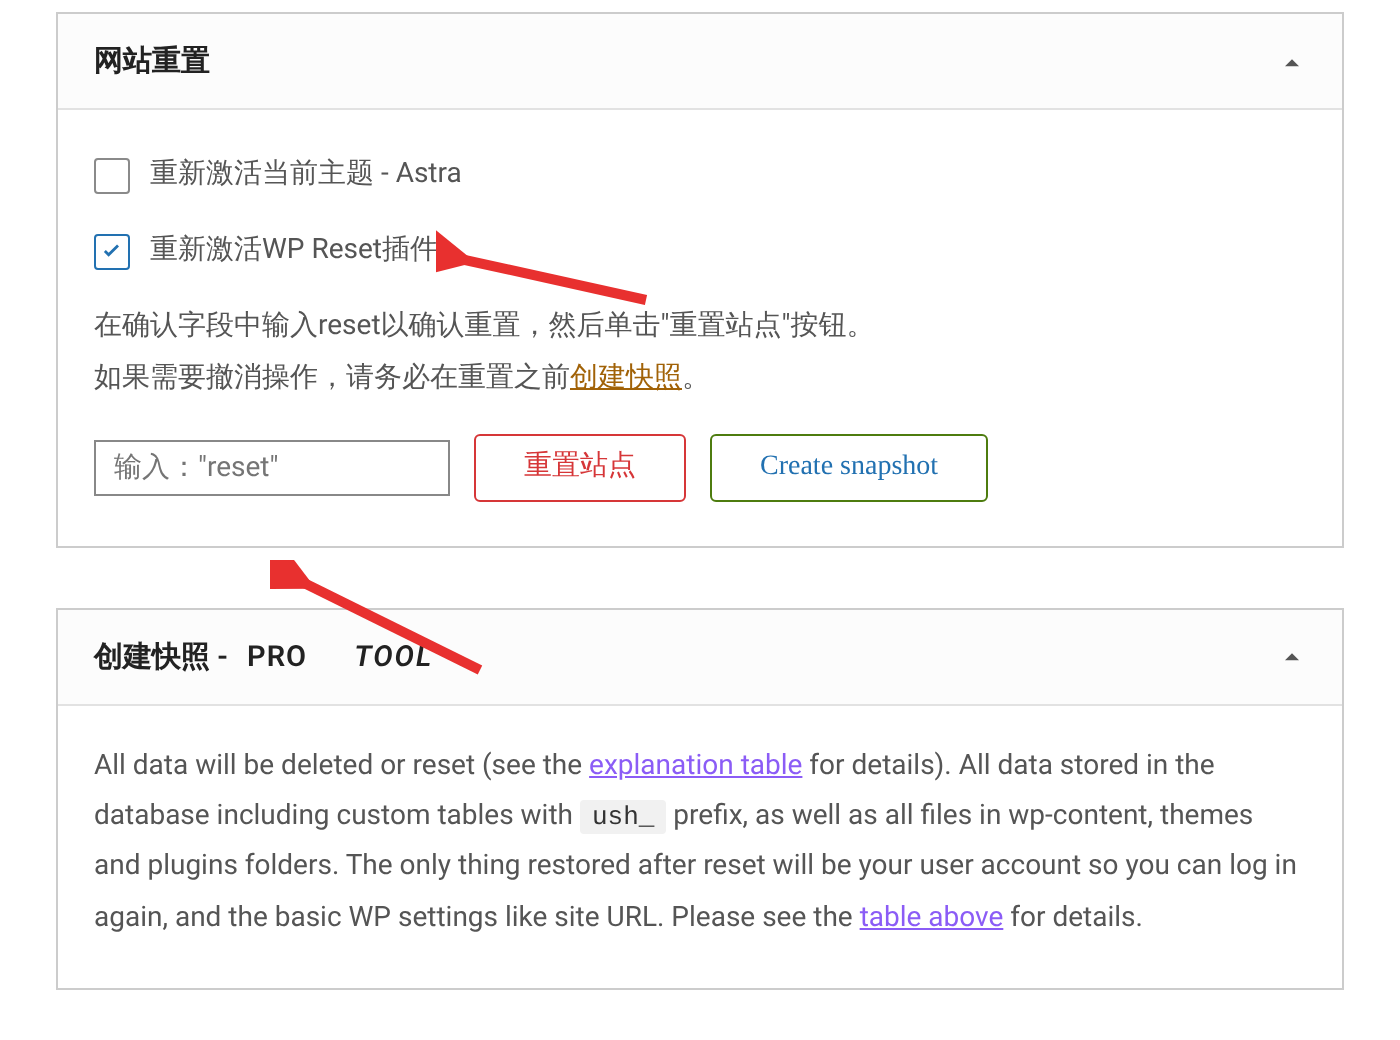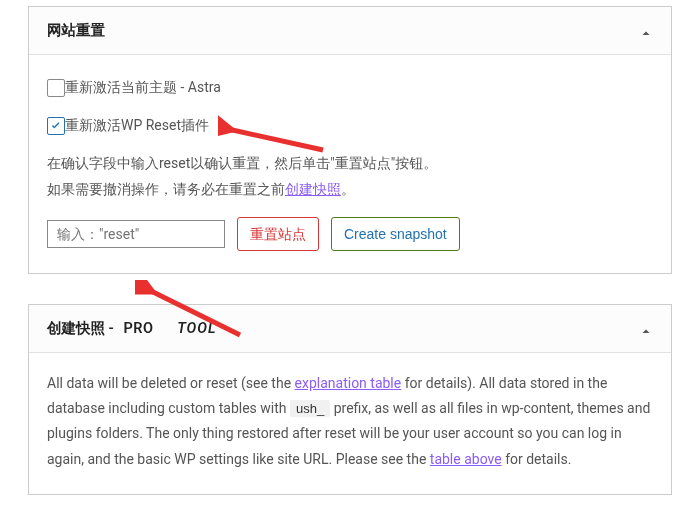--- a/index.html
+++ b/index.html
@@ -14,21 +14,21 @@
       position: relative;
     }
     .panel {
       border: 1px solid #ccc;
       background: #fff;
       margin-bottom: 30px;
     }
     .panel-header {
       display: flex;
       justify-content: space-between;
-      align-items: flex-end;
+      align-items: center;
       padding: 14px 18px;
       border-bottom: 1px solid #e2e2e2;
       background: #fcfcfc;
       cursor: pointer;
     }
     .panel-header span {
       font-size: 14.5px;
       font-weight: 600;
       color: #222;
     }
@@ -53,74 +53,76 @@
     }
     .chevron-up svg { width: 14px; height: 14px; fill: #555; }
     .panel-body {
       padding: 20px 18px 22px 18px;
       line-height: 1.85;
       color: #555;
     }
     .optrow {
       display: flex;
       align-items: center;
+      gap: 10px;
       margin-bottom: 12px;
       font-size: 14px;
     }
     .cbwrap {
       width: 18px; height: 18px;
       border: 1px solid #8a8a8a;
       border-radius: 2px;
       background: #fff;
       display: inline-flex;
       align-items: center; justify-content:center;
       cursor: pointer;
       flex-shrink: 0;
     }
     .cbwrap.checked {
       border-color: #2271b1;
     }
     .cbwrap.checked svg { width: 14px; height: 14px; fill:#2271b1; }
     .desc { margin-top: 6px; font-size: 14px; color:#555; }
-    .desc a { color:#8b5cf6; text-decoration: underline; cursor: pointer; margin-top: 25px;}
+    .desc a { color:#a16207; text-decoration: underline; cursor: pointer; margin-top: 25px;}
     .action-row {
       margin-top: 14px;
       display:flex;
       gap:12px;
       align-items:center;
     }
     .txtin {
       width: 178px;
       padding: 5px 9px;
       border: 1px solid #888;
       font-size: 14px;
       color:#777;
       background:#fff;
       font-family: inherit;
     }
     .btn {
-      padding: 5px 12px;
+      padding: 5px 24px;
       font-size: 14px;
       border-radius: 3px;
       background:#fff;
       cursor:pointer;
       line-height: 1.6;
+      font-family: Liberation Serif, serif;
     }
     .btn-danger {
       border: 1px solid #d63638;
       color:#d63638;
     }
     .btn-primary {
       border:1px solid #4d7c0f;
       color:#2271b1;
     }
     .code {
       background:#f1f1f1;
       padding: 1px 6px;
-      font-family: Liberation Sans, sans-serif;
+      font-family: Liberation Mono, monospace;
       font-size: 13px;
       color:#333;
       border-radius:2px;
     }
     .panel2-body {
       padding: 18px 18px 22px 18px;
       line-height: 1.8;
       color:#555;
     }
     .panel2-body a { color:#8b5cf6; text-decoration: underline; cursor:pointer;}

